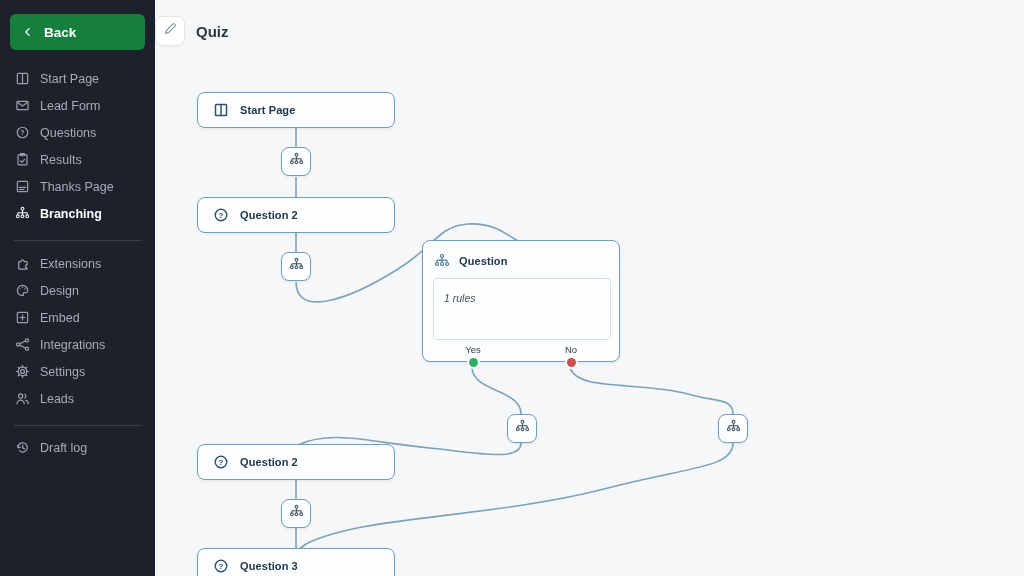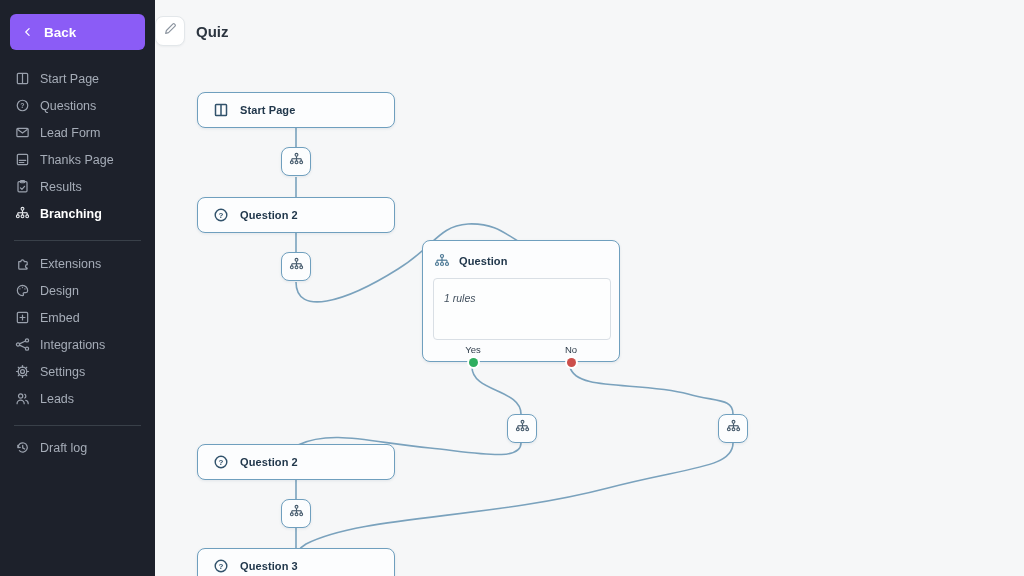--- a/index.html
+++ b/index.html
@@ -9,21 +9,21 @@
     --node-border:#6f9fbe;
     --sidebar-bg:#1d212b;
     --sidebar-text:#a6adb8;
   }
   *{box-sizing:border-box;margin:0;padding:0;}
   html,body{width:1024px;height:576px;overflow:hidden;}
   body{font-family:"Liberation Sans",sans-serif;background:#f6f7f8;position:relative;}
 
   
   .sidebar{position:absolute;left:0;top:0;width:155px;height:576px;background:var(--sidebar-bg);z-index:3;}
-  .back-btn{margin:14px 10px 0 10px;height:36px;background:#8b5cf6;border-radius:6px;display:flex;align-items:center;padding:0 12px;cursor:pointer;text-align:right;}
+  .back-btn{margin:14px 10px 0 10px;height:36px;background:#15803d;border-radius:6px;display:flex;align-items:center;padding:0 12px;cursor:pointer;text-align:right;}
   .back-btn .chev{display:flex;align-items:center;margin-right:10px;}
   .back-btn .back-label{color:#fff;font-size:13.5px;font-weight:600;}
   .s-list{margin-top:15px;}
   .s-item{height:27px;display:flex;align-items:center;padding-left:14px;cursor:pointer;}
   .s-icon{width:16px;height:16px;display:flex;align-items:center;justify-content:center;margin-right:10px;flex:none;}
   .s-label{color:var(--sidebar-text);font-size:12.5px;white-space:nowrap;}
   .s-item.active .s-label{color:#ffffff;font-weight:700;}
   .s-divider{height:1px;background:#394049;margin:13px 14px 9px 14px;}
   .s-divider.second{margin:13px 14px 8px 14px;}
 
@@ -96,55 +96,55 @@
       <span class="s-icon">
         <svg width="15" height="15" viewBox="0 0 16 16" fill="none" stroke="#9aa1ad" stroke-width="1.3" stroke-linejoin="round">
             <rect x="2.5" y="2.5" width="11" height="11" rx="1.2"></rect>
             <line x1="8" y1="2.5" x2="8" y2="13.5"></line>
           </svg>
       </span>
       <span class="s-label">Start Page</span>
     </div>
     <div class="s-item">
       <span class="s-icon">
+        <svg width="15" height="15" viewBox="0 0 16 16" fill="none" stroke="#9aa1ad" stroke-width="1.3" stroke-linejoin="round">
+            <rect x="2" y="3.5" width="12" height="9" rx="1"></rect>
+            <polyline points="2.6,4.6 8,8.6 13.4,4.6"></polyline>
+          </svg>
+      </span>
+      <span class="s-label">Lead Form</span>
+    </div>
+    <div class="s-item">
+      <span class="s-icon">
         <svg width="15" height="15" viewBox="0 0 16 16" fill="none" stroke="#9aa1ad" stroke-width="1.3">
             <circle cx="8" cy="8" r="5.6"></circle>
             <text x="8" y="10.6" font-size="7.5" font-weight="bold" text-anchor="middle" fill="#9aa1ad" stroke="none">?</text>
           </svg>
       </span>
       <span class="s-label">Questions</span>
     </div>
     <div class="s-item">
       <span class="s-icon">
-        <svg width="15" height="15" viewBox="0 0 16 16" fill="none" stroke="#9aa1ad" stroke-width="1.3" stroke-linejoin="round">
-            <rect x="2" y="3.5" width="12" height="9" rx="1"></rect>
-            <polyline points="2.6,4.6 8,8.6 13.4,4.6"></polyline>
-          </svg>
-      </span>
-      <span class="s-label">Lead Form</span>
+        <svg width="15" height="15" viewBox="0 0 16 16" fill="none" stroke="#9aa1ad" stroke-width="1.3" stroke-linecap="round" stroke-linejoin="round">
+            <rect x="3.2" y="2.8" width="9.6" height="11" rx="1.2"></rect>
+            <rect x="5.8" y="1.6" width="4.4" height="2.4" rx="0.8"></rect>
+            <polyline points="5.8,9.4 7.4,11 10.2,7.8"></polyline>
+          </svg>
+      </span>
+      <span class="s-label">Results</span>
     </div>
     <div class="s-item">
       <span class="s-icon">
         <svg width="15" height="15" viewBox="0 0 16 16" fill="none" stroke="#9aa1ad" stroke-width="1.3" stroke-linecap="round" stroke-linejoin="round">
             <rect x="2.5" y="2.5" width="11" height="11" rx="1.2"></rect>
             <line x1="4.6" y1="9" x2="11.4" y2="9"></line>
             <line x1="4.6" y1="11.2" x2="9.4" y2="11.2"></line>
           </svg>
       </span>
       <span class="s-label">Thanks Page</span>
-    </div>
-    <div class="s-item">
-      <span class="s-icon">
-        <svg width="15" height="15" viewBox="0 0 16 16" fill="none" stroke="#9aa1ad" stroke-width="1.3" stroke-linecap="round" stroke-linejoin="round">
-            <rect x="3.2" y="2.8" width="9.6" height="11" rx="1.2"></rect>
-            <rect x="5.8" y="1.6" width="4.4" height="2.4" rx="0.8"></rect>
-            <polyline points="5.8,9.4 7.4,11 10.2,7.8"></polyline>
-          </svg>
-      </span>
-      <span class="s-label">Results</span>
     </div>
     <div class="s-item active">
       <span class="s-icon">
         <svg width="15" height="15" viewBox="0 0 16 16" fill="none" stroke="#e8eaee" stroke-width="1.2">
             <circle cx="8" cy="3" r="1.5"></circle>
             <line x1="8" y1="4.5" x2="8" y2="7.2"></line>
             <line x1="3" y1="7.2" x2="13" y2="7.2"></line>
             <line x1="3" y1="7.2" x2="3" y2="9.5"></line>
             <line x1="8" y1="7.2" x2="8" y2="9.5"></line>
             <line x1="13" y1="7.2" x2="13" y2="9.5"></line>

